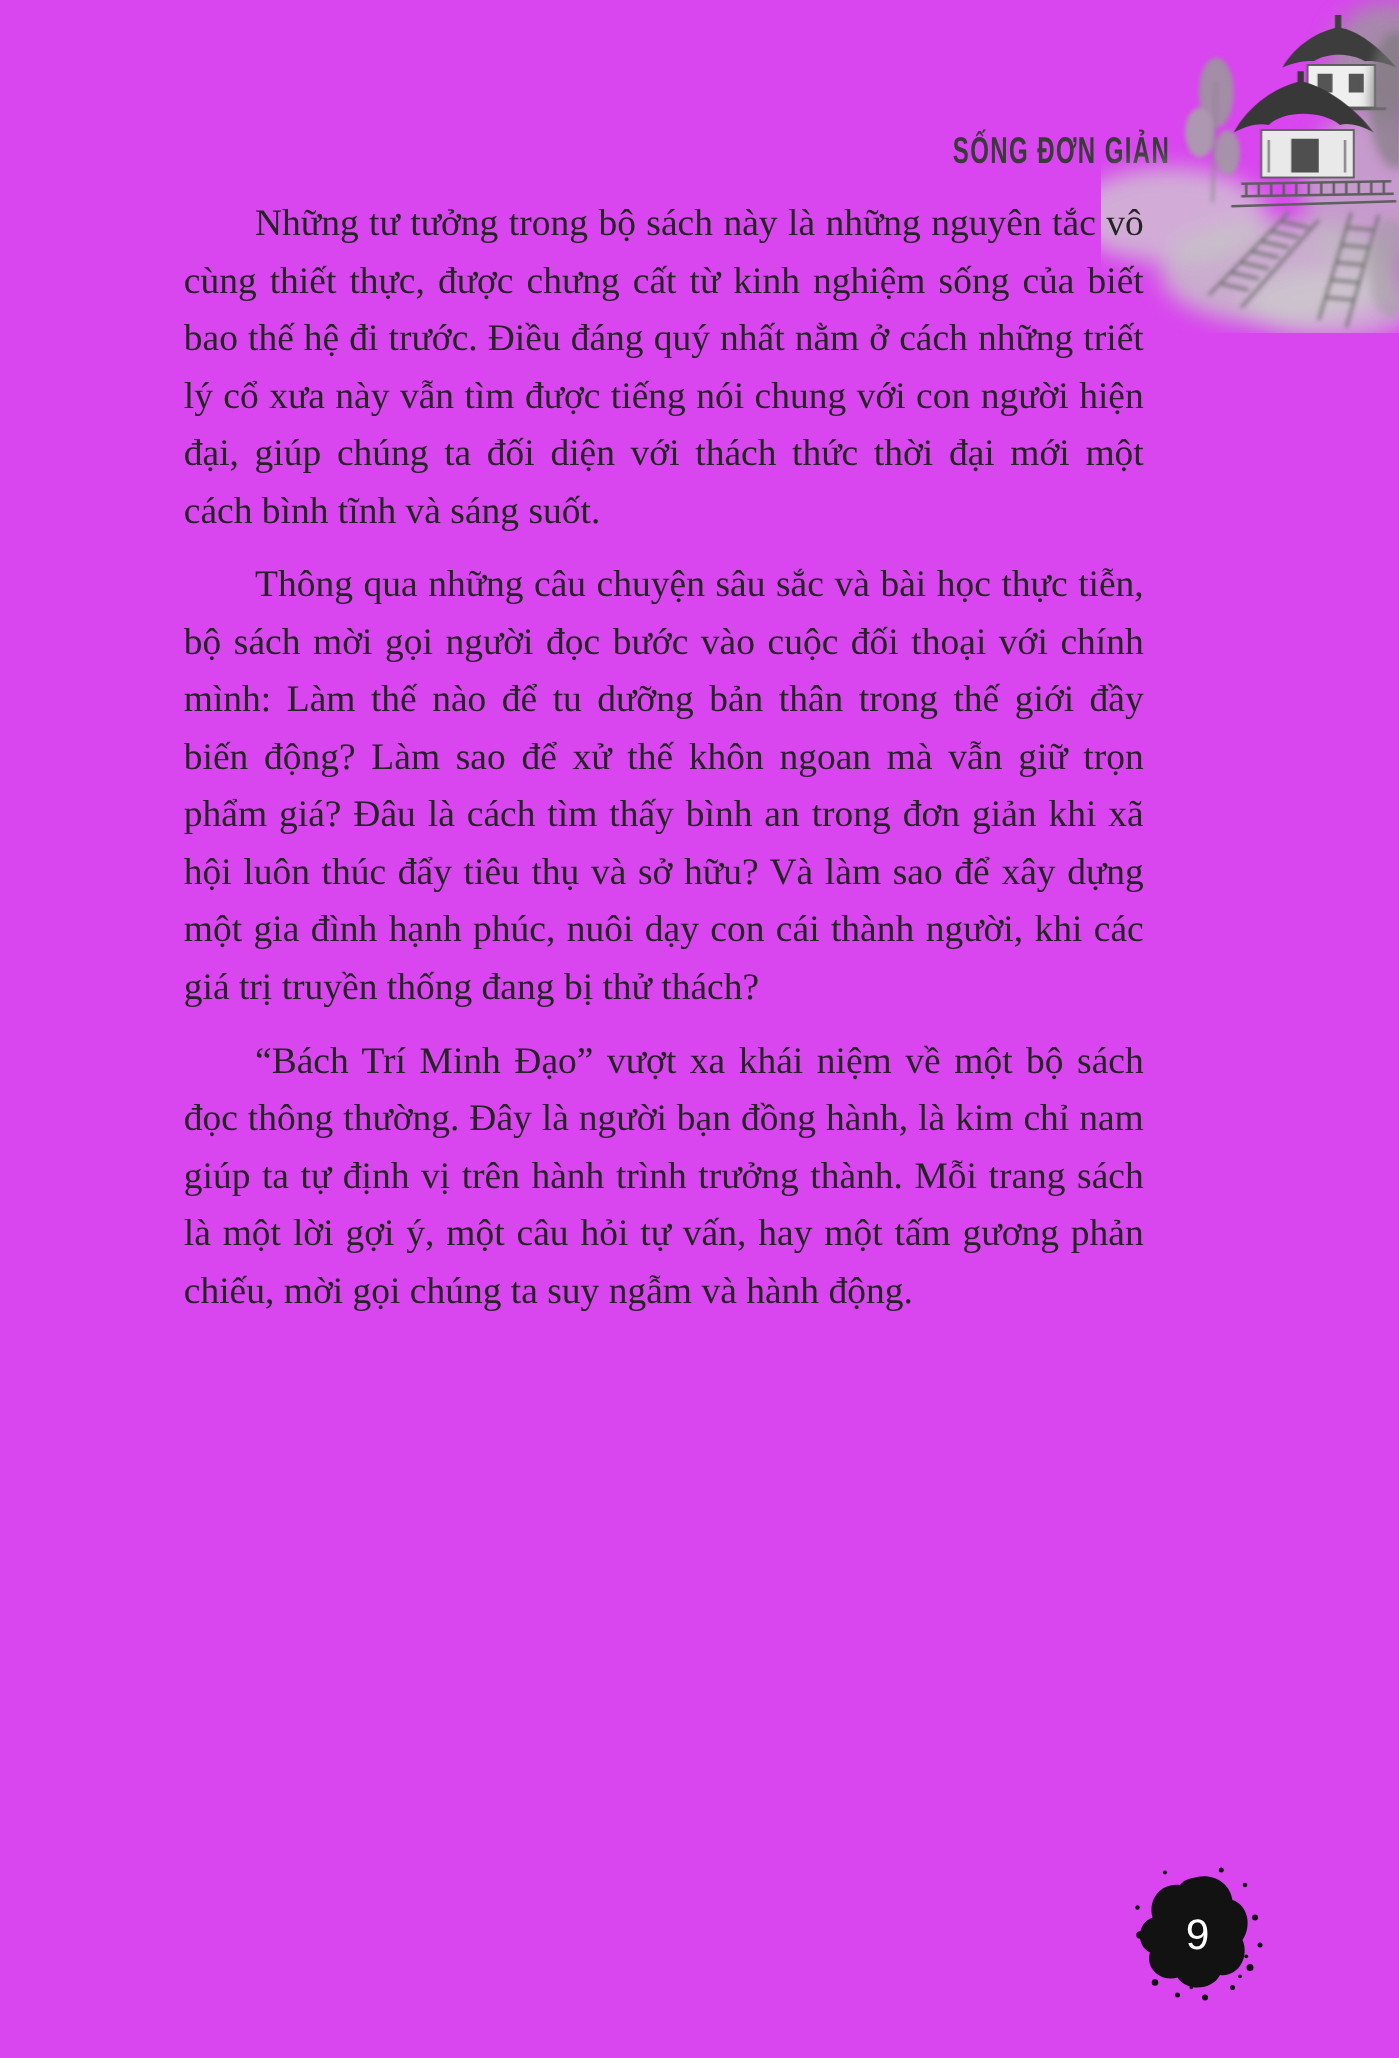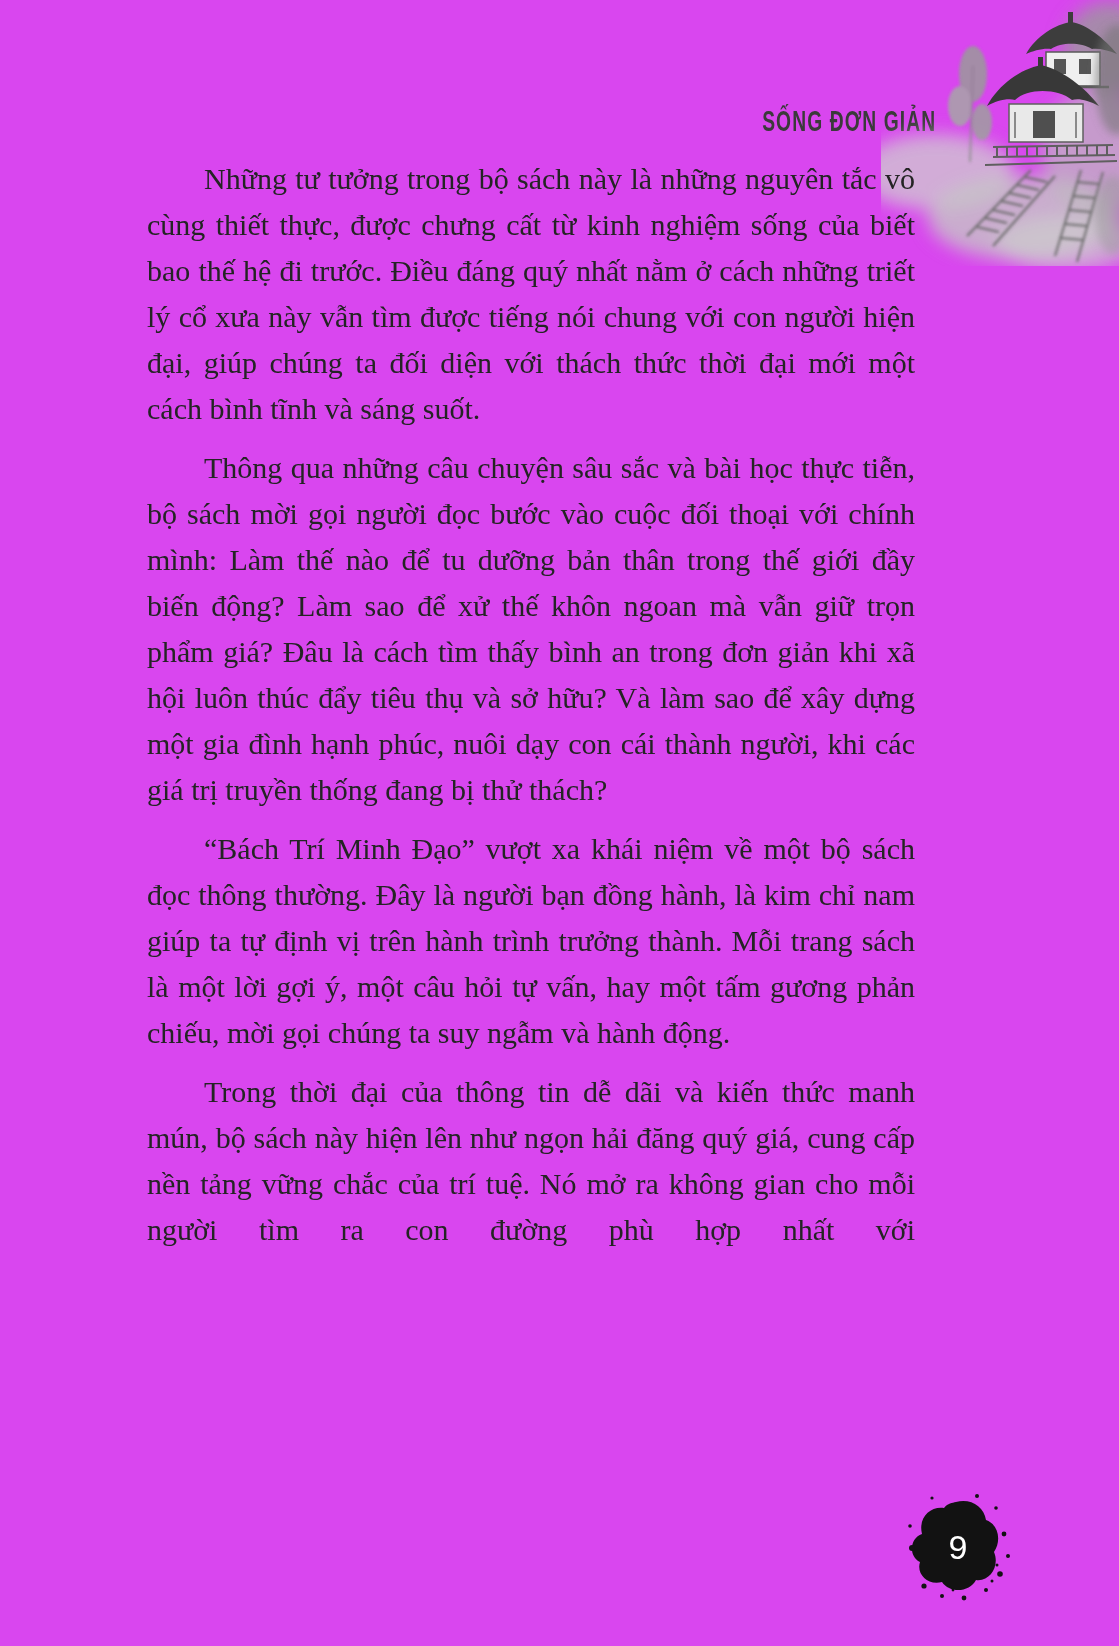--- a/index.html
+++ b/index.html
@@ -143,21 +143,20 @@
     <g filter="url(#b4)">
       <ellipse cx="236" cy="80" rx="22" ry="55" fill="#777" opacity="0.6"></ellipse>
       <ellipse cx="232" cy="215" rx="18" ry="40" fill="#9a9a9a" opacity="0.5"></ellipse>
     </g>
   </svg>
 
   <div class="content">
     <p>Những tư tưởng trong bộ sách này là những nguyên tắc vô cùng thiết thực, được chưng cất từ kinh nghiệm sống của biết bao thế hệ đi trước. Điều đáng quý nhất nằm ở cách những triết lý cổ xưa này vẫn tìm được tiếng nói chung với con người hiện đại, giúp chúng ta đối diện với thách thức thời đại mới một cách bình tĩnh và sáng suốt.</p>
     <p>Thông qua những câu chuyện sâu sắc và bài học thực tiễn, bộ sách mời gọi người đọc bước vào cuộc đối thoại với chính mình: Làm thế nào để tu dưỡng bản thân trong thế giới đầy biến động? Làm sao để xử thế khôn ngoan mà vẫn giữ trọn phẩm giá? Đâu là cách tìm thấy bình an trong đơn giản khi xã hội luôn thúc đẩy tiêu thụ và sở hữu? Và làm sao để xây dựng một gia đình hạnh phúc, nuôi dạy con cái thành người, khi các giá trị truyền thống đang bị thử thách?</p>
     <p>“Bách Trí Minh Đạo” vượt xa khái niệm về một bộ sách đọc thông thường. Đây là người bạn đồng hành, là kim chỉ nam giúp ta tự định vị trên hành trình trưởng thành. Mỗi trang sách là một lời gợi ý, một câu hỏi tự vấn, hay một tấm gương phản chiếu, mời gọi chúng ta suy ngẫm và hành động.</p>
-    <p class="cutoff">Trong thời đại của thông tin dễ dãi và kiến thức manh mún, bộ sách này hiện lên như ngọn hải đăng quý giá, cung cấp nền tảng vững chắc của trí tuệ. Nó mở ra không gian cho mỗi người tìm ra con đường phù hợp nhất với</p>
   </div>
 
   <svg class="pagenum-splat" viewBox="0 0 122 122" aria-hidden="true">
     <g fill="#121212">
       <path d="M58,16 C72,12 86,20 88,34 C100,38 104,54 96,66
                C102,80 92,96 78,94 C72,106 52,108 44,96
                C30,100 18,88 22,76 C10,70 12,52 24,48
                C20,32 32,20 46,22 C50,17 54,17 58,16 Z"></path>
       <circle cx="14" cy="62" r="3"></circle>
       <circle cx="26" cy="100" r="2.6"></circle>

